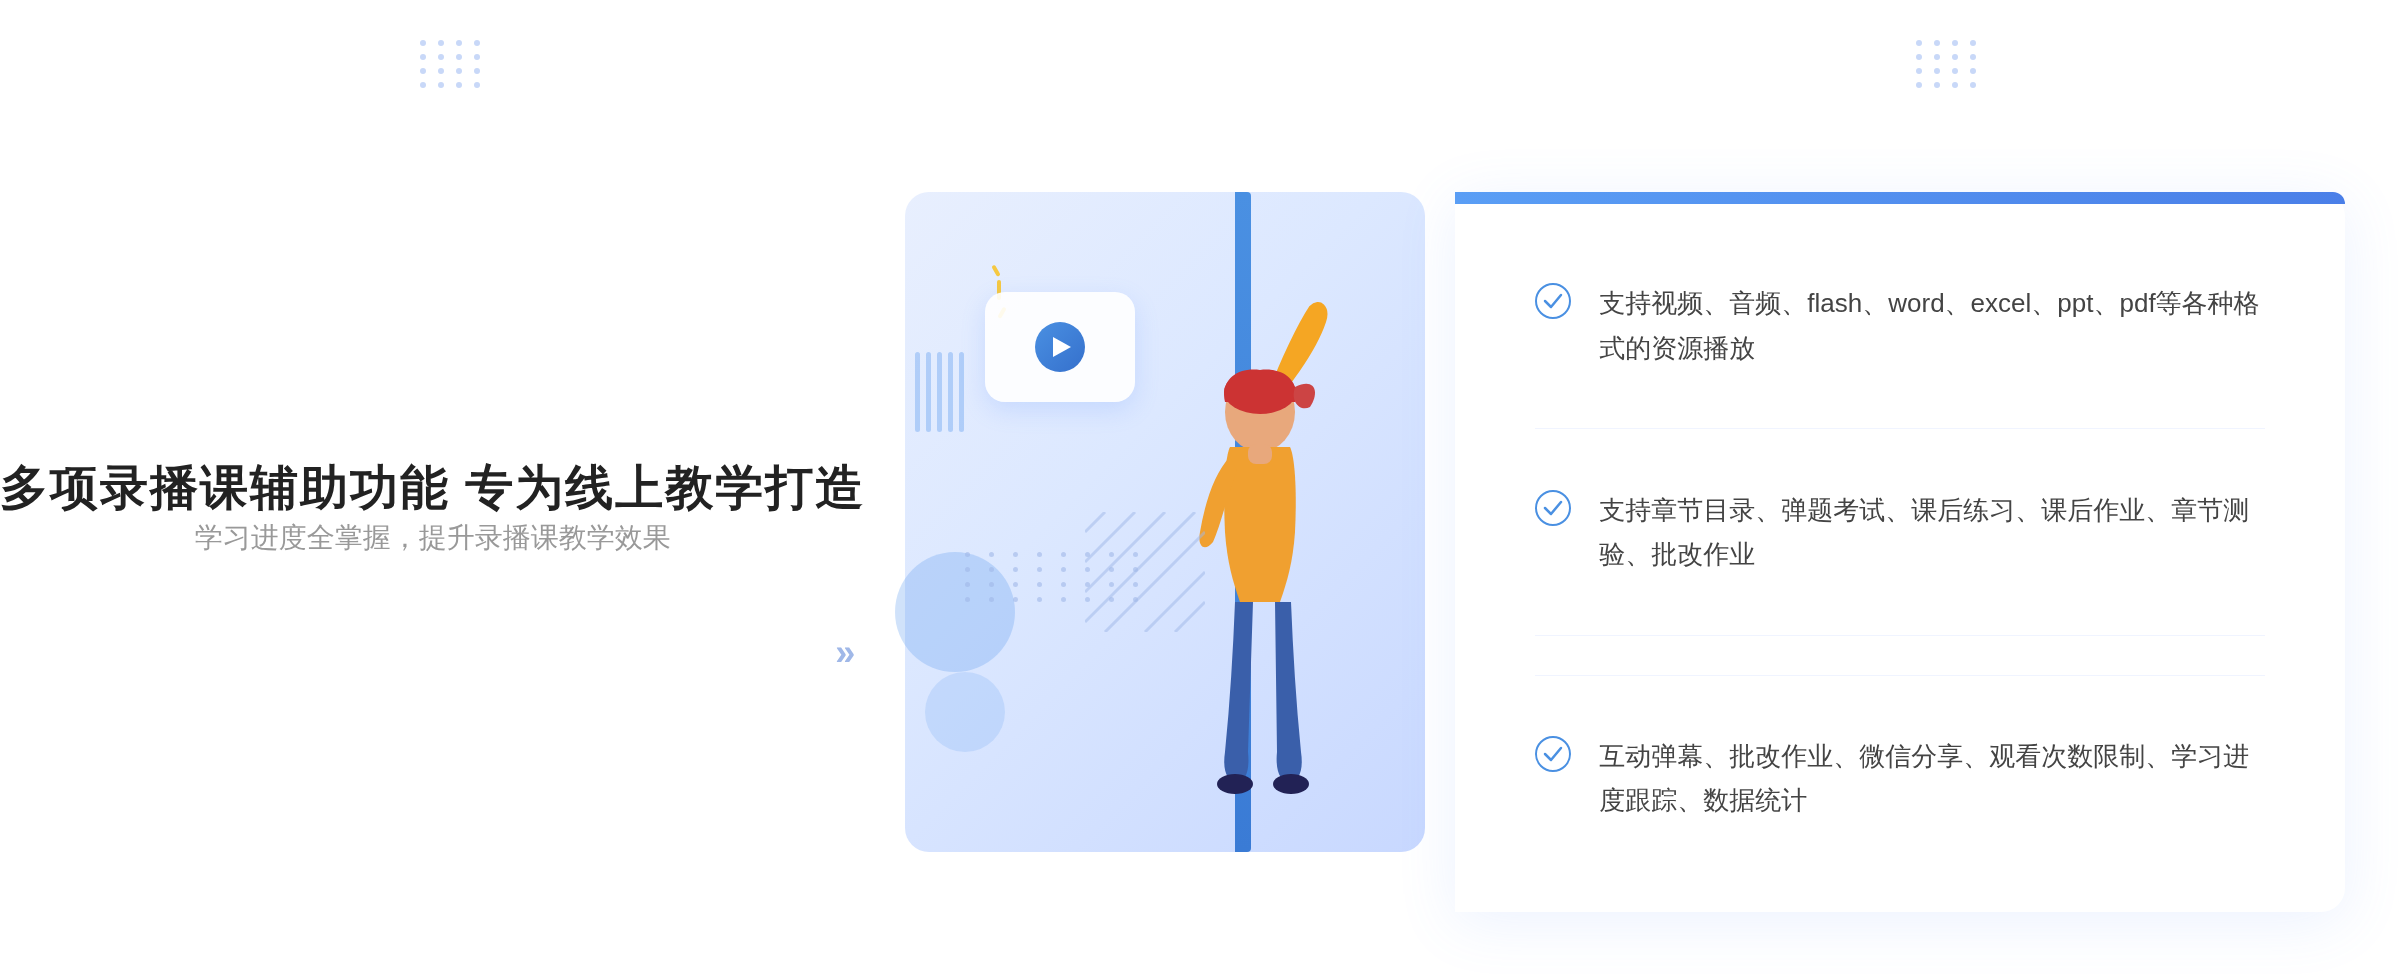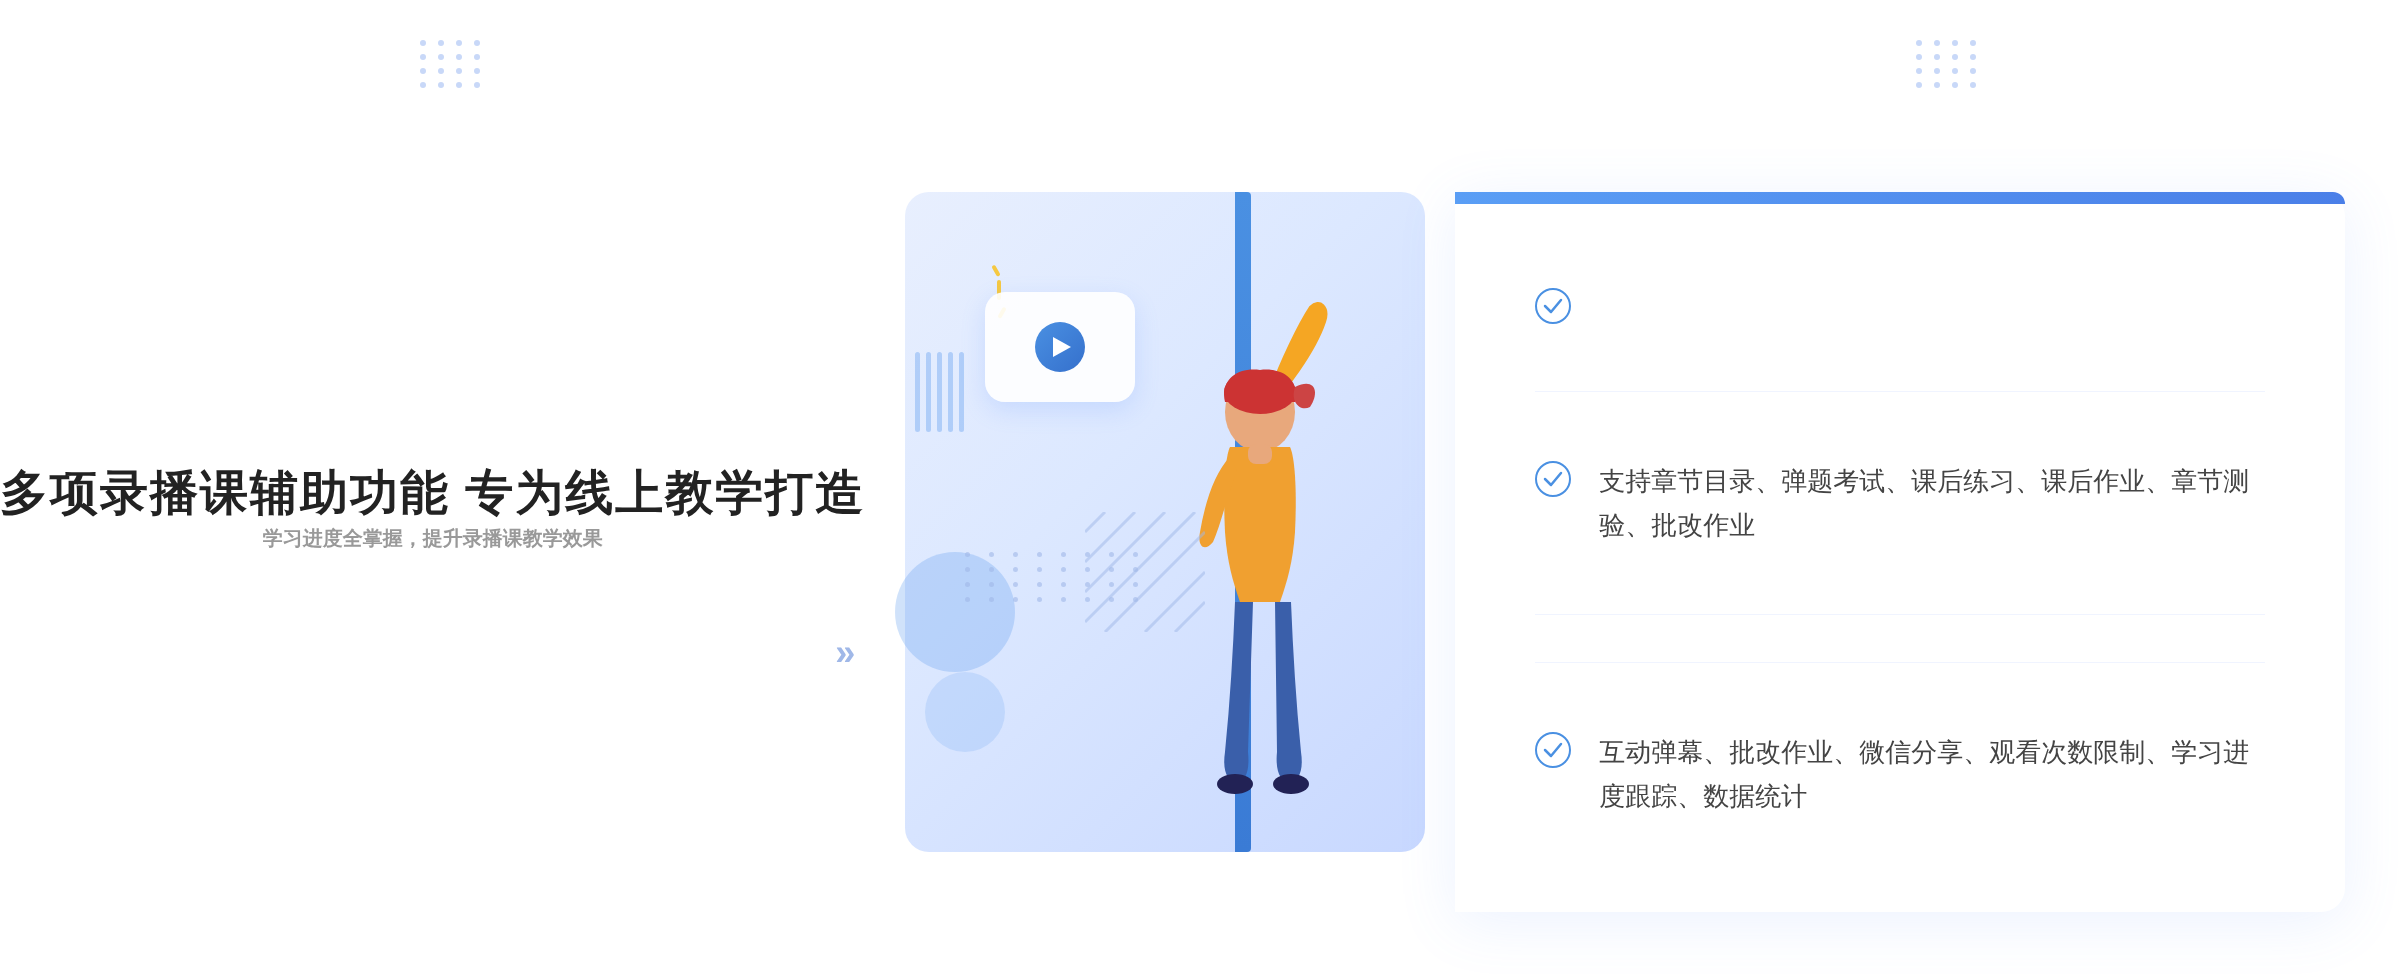--- a/index.html
+++ b/index.html
@@ -58,23 +58,23 @@
 
     .main-title {
       font-size: 48px;
       font-weight: 700;
       color: #222222;
       letter-spacing: 2px;
       line-height: 1.3;
     }
 
     .sub-title {
-      font-size: 20px;
+      font-size: 28px;
       color: #999999;
-      font-weight: 700;
+      font-weight: 400;
     }
 
     .content-section {
       display: flex;
       width: 1480px;
       margin-top: 30px;
       position: relative;
     }
 
     
@@ -466,20 +466,21 @@
     <div class="features-area">
       <div class="top-blue-bar"></div>
 
       <div class="feature-item">
         <div class="check-icon">
           <svg viewBox="0 0 36 36" fill="none" xmlns="http://www.w3.org/2000/svg">
             <circle cx="18" cy="18" r="17" stroke="#4a90e2" stroke-width="2" fill="none"></circle>
             <polyline points="10,18 16,24 26,12" stroke="#4a90e2" stroke-width="2.5" fill="none" stroke-linecap="round" stroke-linejoin="round"></polyline>
           </svg>
         </div>
+        <span class="feature-text">支持视频、音频、flash、word、excel、ppt、pdf等各种格式的资源播放</span>
       </div>
 
       <div class="feature-divider"></div>
 
       <div class="feature-item">
         <div class="check-icon">
           <svg viewBox="0 0 36 36" fill="none" xmlns="http://www.w3.org/2000/svg">
             <circle cx="18" cy="18" r="17" stroke="#4a90e2" stroke-width="2" fill="none"></circle>
             <polyline points="10,18 16,24 26,12" stroke="#4a90e2" stroke-width="2.5" fill="none" stroke-linecap="round" stroke-linejoin="round"></polyline>
           </svg>

